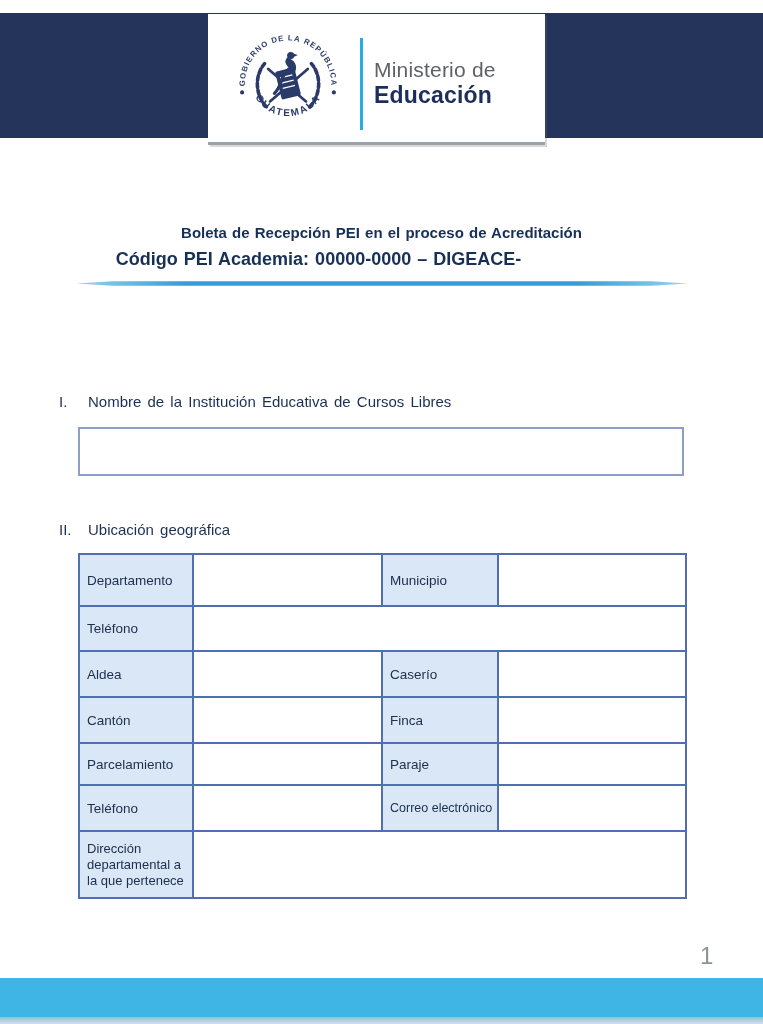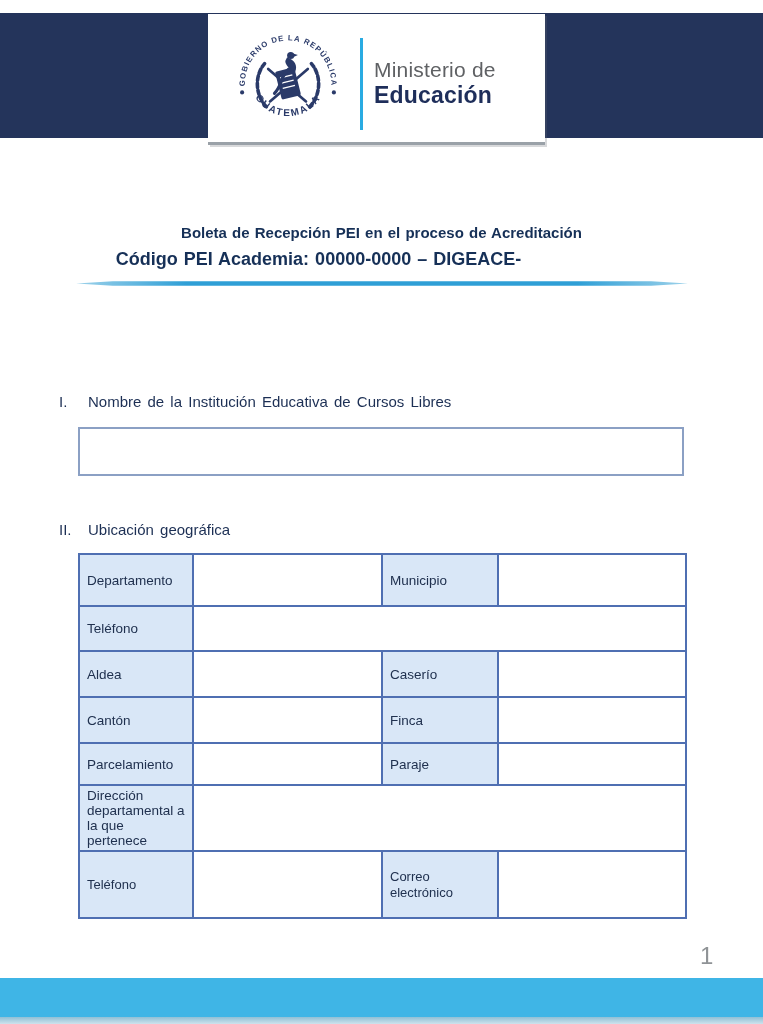--- a/index.html
+++ b/index.html
@@ -154,28 +154,28 @@
       <td class="lbl">Finca</td>
       <td class="val"></td>
     </tr>
     <tr>
       <td class="lbl">Parcelamiento</td>
       <td class="val"></td>
       <td class="lbl">Paraje</td>
       <td class="val"></td>
     </tr>
     <tr>
-      <td class="lbl">Dirección departamental a la que pertenece</td>
-      <td class="val" colspan="3"></td>
-    </tr>
-    <tr>
       <td class="lbl">Teléfono</td>
       <td class="val"></td>
       <td class="lbl">Correo electrónico</td>
       <td class="val"></td>
+    </tr>
+    <tr>
+      <td class="lbl">Dirección departamental a la que pertenece</td>
+      <td class="val" colspan="3"></td>
     </tr>
   </tbody>
     </table>
 
   <div class="page-number">1</div>
   <div class="footer-band"></div>
   <div class="footer-strip"></div>
 
 </div>
 

